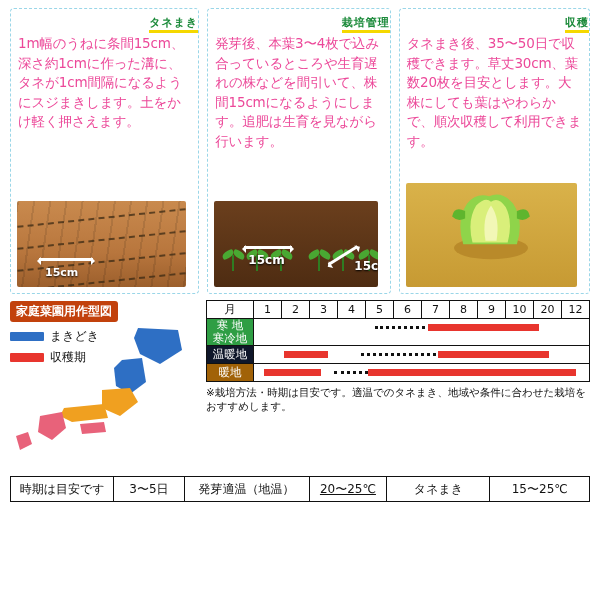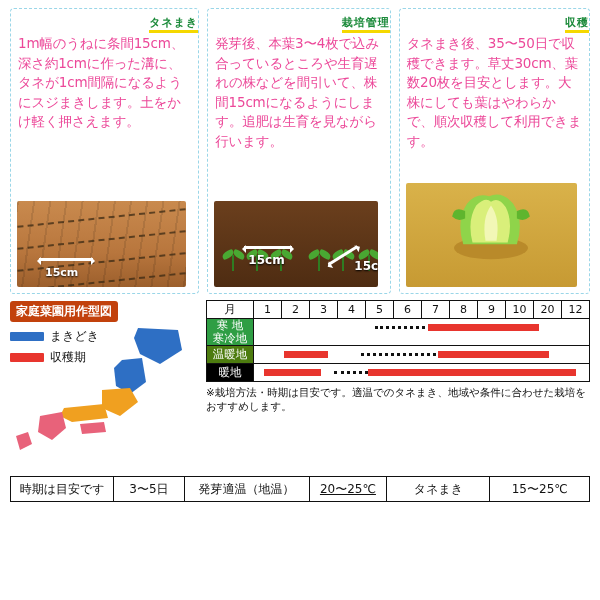--- a/index.html
+++ b/index.html
@@ -90,22 +90,22 @@
   .sw.blue{background:#2e6fc4;}
   .sw.red{background:#e8352e;}
   .japan{position:absolute;left:0;top:24px;width:190px;height:132px;}
 
   .calwrap{flex:1;position:relative;}
   table.cal{border-collapse:collapse;width:100%;table-layout:fixed;font-size:11px;}
   table.cal th,table.cal td{border:1px solid #111;height:17px;text-align:center;padding:0;}
   table.cal th{font-weight:normal;background:#fff;}
   .rowlab{width:46px;font-weight:normal;font-size:11.5px;line-height:1.15;}
   .rl-green{background:#2f9e44;color:#fff;}
-  .rl-orange{background:#4d7c0f;color:#fff;}
-  .rl-pink{background:#000000;color:#fff;}
+  .rl-orange{background:#0f172a;color:#fff;}
+  .rl-pink{background:#a16207;color:#fff;}
   .barcell{position:relative;}
   .bar-red{position:absolute;top:5px;height:7px;background:#e8352e;}
   .bar-dot{position:absolute;top:7px;height:0;border-top:3px dotted #111;}
   .note{font-size:10.5px;margin-top:4px;line-height:1.3;}
 
   
   .spec{
     display:flex;align-items:stretch;margin-top:6px;
     border:1px solid #111;height:24px;font-size:12px;
   }

